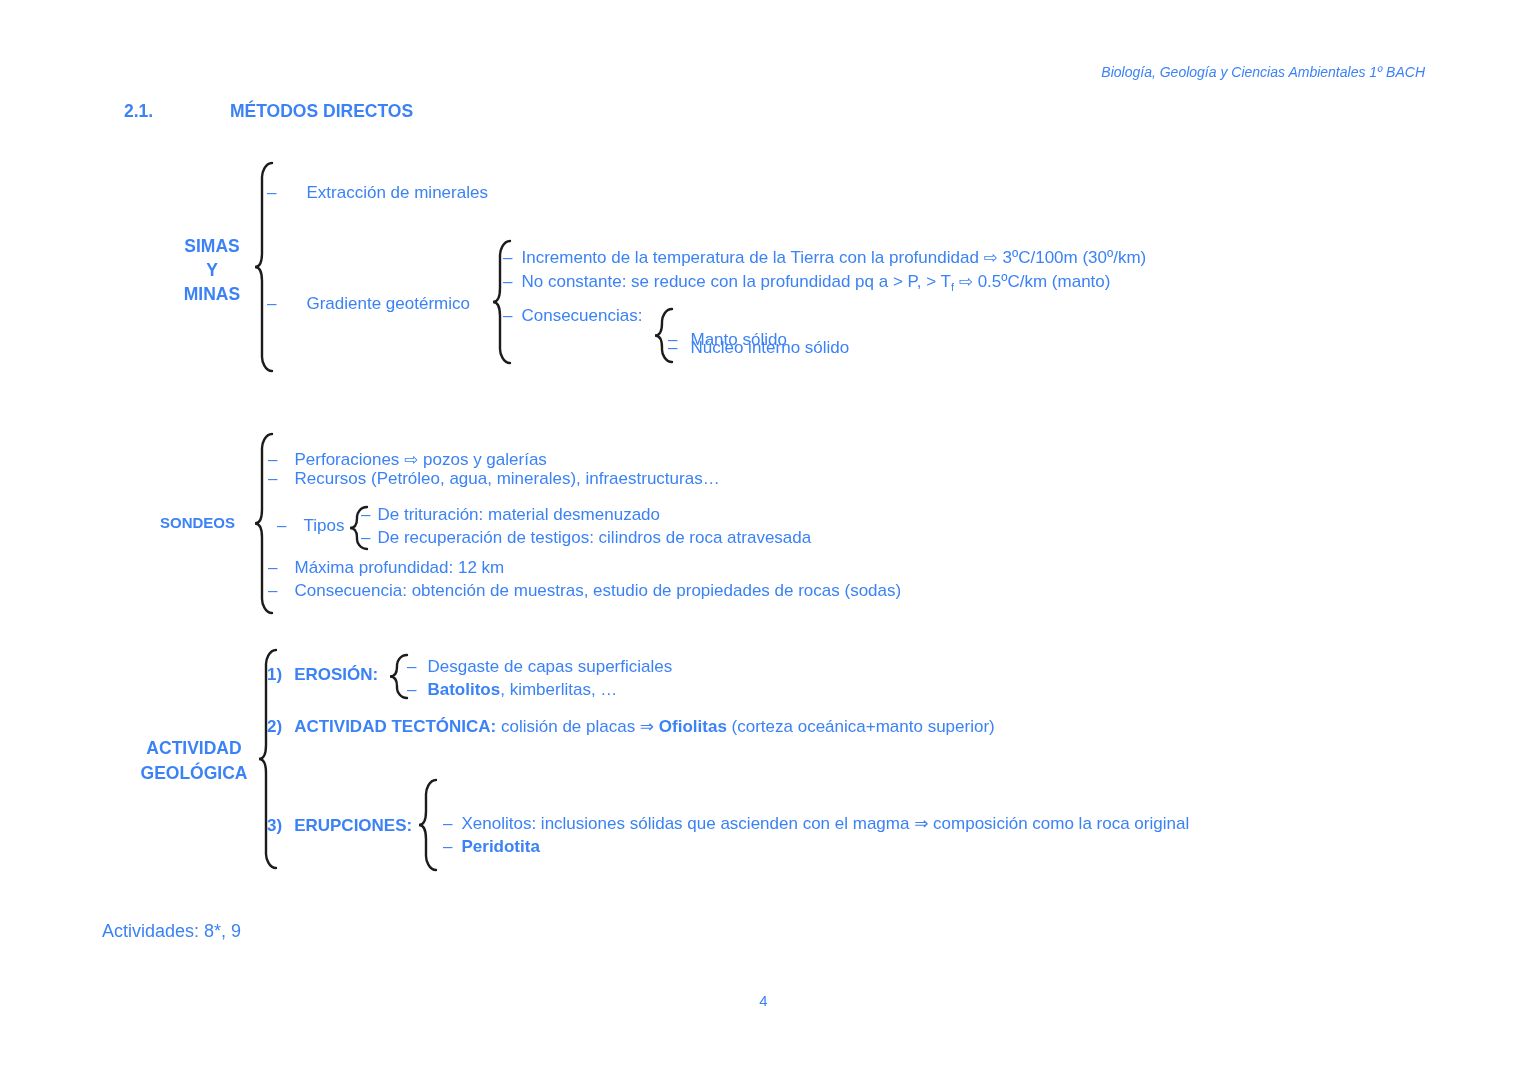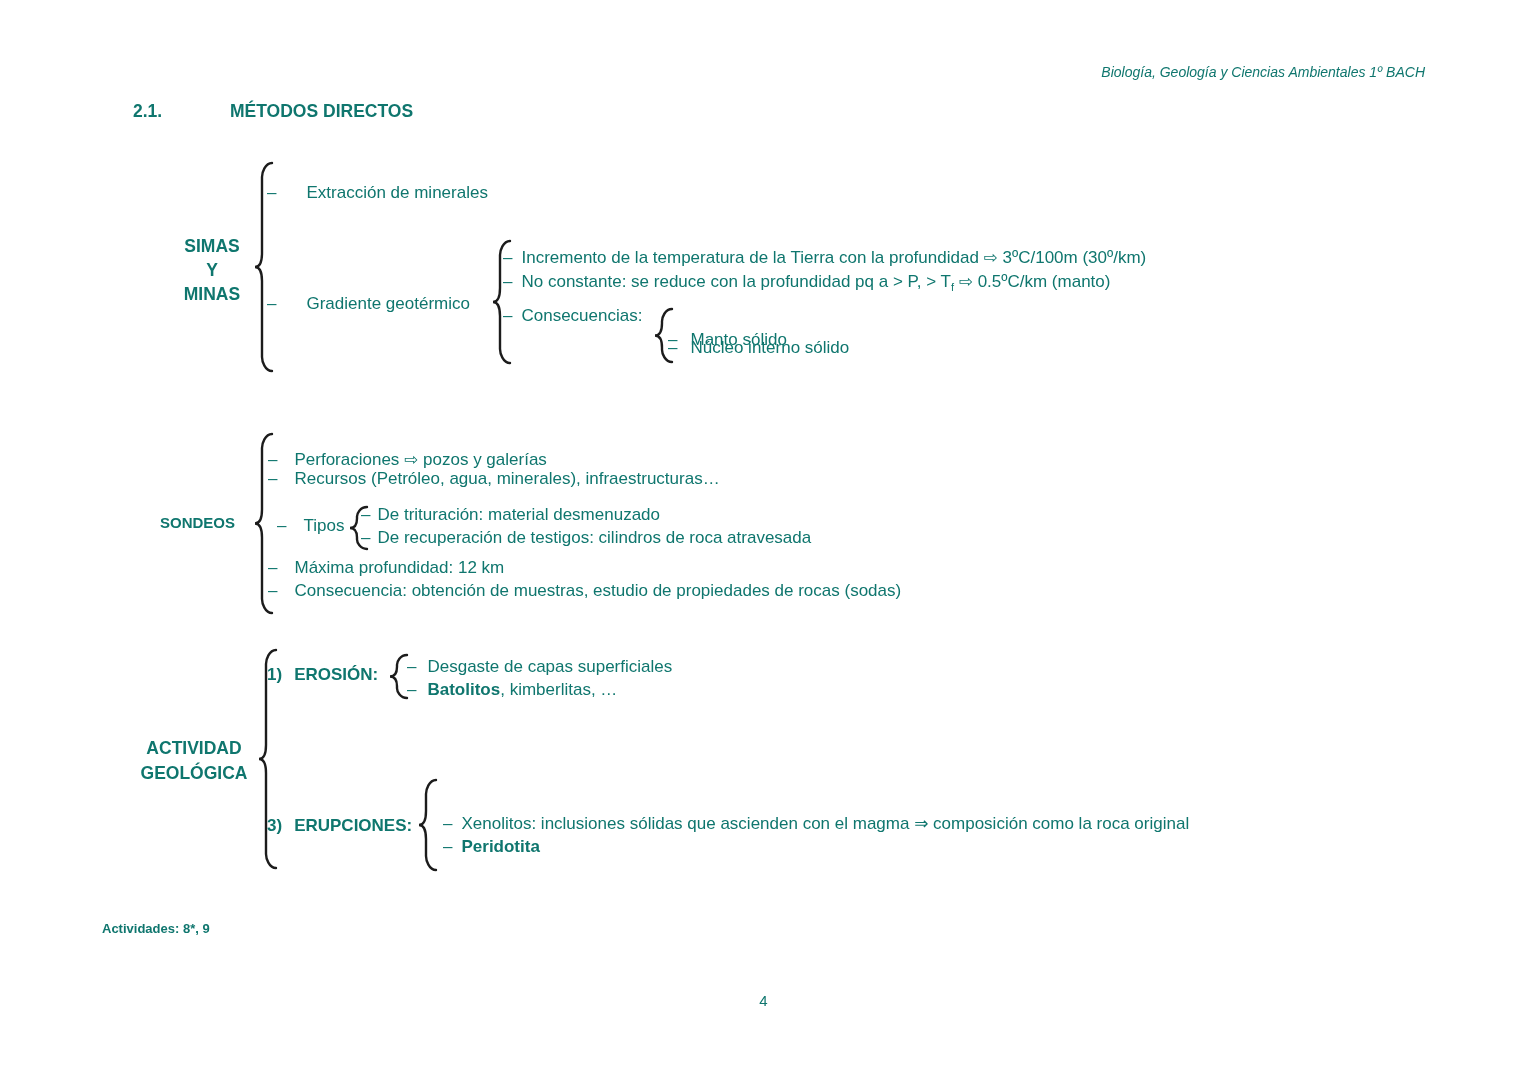--- a/index.html
+++ b/index.html
@@ -1,18 +1,18 @@
 <!DOCTYPE html>
 <html><head>
 <meta charset="utf-8">
 <style>
   html,body { margin:0; padding:0; background:#ffffff; }
   .page {
     position:relative; width:1527px; height:1080px; background:#ffffff;
-    font-family:"Liberation Sans","DejaVu Sans",sans-serif; color:#0f766e;
+    font-family:"Liberation Sans","DejaVu Sans",sans-serif; color:#3b82f6;
     overflow:hidden;
   }
   .line { position:absolute; white-space:nowrap; font-size:17px; line-height:22px;text-align:right; }
   .b { font-weight:bold; }
   .dash { display:inline-block; }
   .g30 { margin-right:30px; }
   .g17 { margin-right:17px; }
   .g13 { margin-right:13px; }
   .g11 { margin-right:11px; }
   .g9  { margin-right:9px; }
@@ -20,31 +20,31 @@
   .gn  { margin-right:12px; }
   .label-block {
     position:absolute; font-weight:bold; font-size:17.5px;
     text-align:center; line-height:24px;
   }
   .label { position:absolute; font-weight:bold; font-size:15px; line-height:22px; white-space:nowrap; }
   .title-num, .title-text { position:absolute; font-weight:bold; font-size:17.5px; white-space:nowrap; }
   .header-right { position:absolute; font-style:italic; font-size:14px; white-space:nowrap; }
   .brace { position:absolute; line-height:0; }
   sub { font-size:11px; }
-  .footer-activities { position:absolute; font-weight:bold; font-size:13px; white-space:nowrap; }
+  .footer-activities { position:absolute; font-weight:normal; font-size:18px; white-space:nowrap; }
   .footer-page { position:absolute; left:0; width:100%; text-align:center; font-size:15px; }
 </style>
 </head>
 <body>
 
 <div class="page">
 
   <div class="header-right" style="right:102px; top:64px;">Biología, Geología y Ciencias Ambientales 1º BACH</div>
 
-  <div class="title-num" style="left:133px; top:101px;">2.1.</div>
+  <div class="title-num" style="left:124px; top:101px;">2.1.</div>
   <div class="title-text" style="left:230px; top:101px;">MÉTODOS DIRECTOS</div>
 
   <div class="label-block" style="left:178px; top:234px; width:68px;">
     <div>SIMAS</div>
     <div>Y</div>
     <div>MINAS</div>
   </div>
 
   <div class="brace" style="left:252px; top:161px;"><svg width="26" height="212" viewBox="0 0 26 212" xmlns="http://www.w3.org/2000/svg">
         <path d="M 20 2 C 13 2 10 11.799999999999999 10 16 L 10 92 C 10 100.4 8.5 106 3 106 C 8.5 106 10 111.6 10 120 L 10 196 C 10 200.2 13 210 20 210" fill="none" stroke="#1c1c1c" stroke-width="2.4" stroke-linecap="round"></path>
@@ -132,20 +132,23 @@
         <path d="M 20 2 C 13 2 10 8.825 10 11.75 L 10 13.75 C 10 19.6 8.5 23.5 3 23.5 C 8.5 23.5 10 27.4 10 33.25 L 10 35.25 C 10 38.175 13 45 20 45" fill="none" stroke="#1c1c1c" stroke-width="2.4" stroke-linecap="round"></path>
       </svg></div>
 
   <div class="line" style="left:407px; top:656px;">
     <span class="dash g11">–</span><span>Desgaste de capas superficiales</span>
   </div>
   <div class="line" style="left:407px; top:679px;">
     <span class="dash g11">–</span><span class="b">Batolitos</span><span>, kimberlitas, …</span>
   </div>
 
+  <div class="line" style="left:267px; top:716px;">
+    <span class="b gn">2)</span><span class="b">ACTIVIDAD TECTÓNICA:</span><span> colisión de placas ⇒ </span><span class="b">Ofiolitas</span><span> (corteza oceánica+manto superior)</span>
+  </div>
 
   <div class="line" style="left:267px; top:815px;">
     <span class="b gn">3)</span><span class="b">ERUPCIONES:</span>
   </div>
 
   <div class="brace" style="left:416px; top:778px;"><svg width="26" height="94" viewBox="0 0 26 94" xmlns="http://www.w3.org/2000/svg">
         <path d="M 20 2 C 13 2 10 11.799999999999999 10 16 L 10 33 C 10 41.4 8.5 47 3 47 C 8.5 47 10 52.6 10 61 L 10 78 C 10 82.2 13 92 20 92" fill="none" stroke="#1c1c1c" stroke-width="2.4" stroke-linecap="round"></path>
       </svg></div>
 
   <div class="line" style="left:443px; top:813px;">

